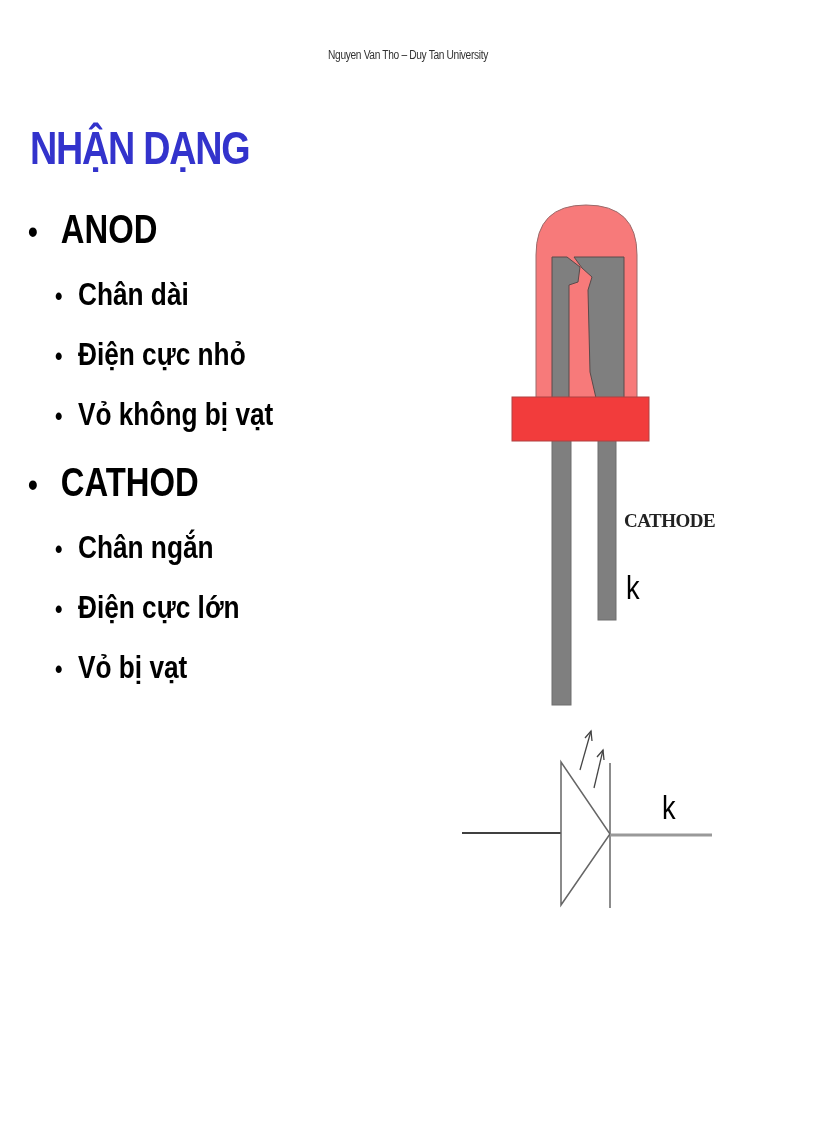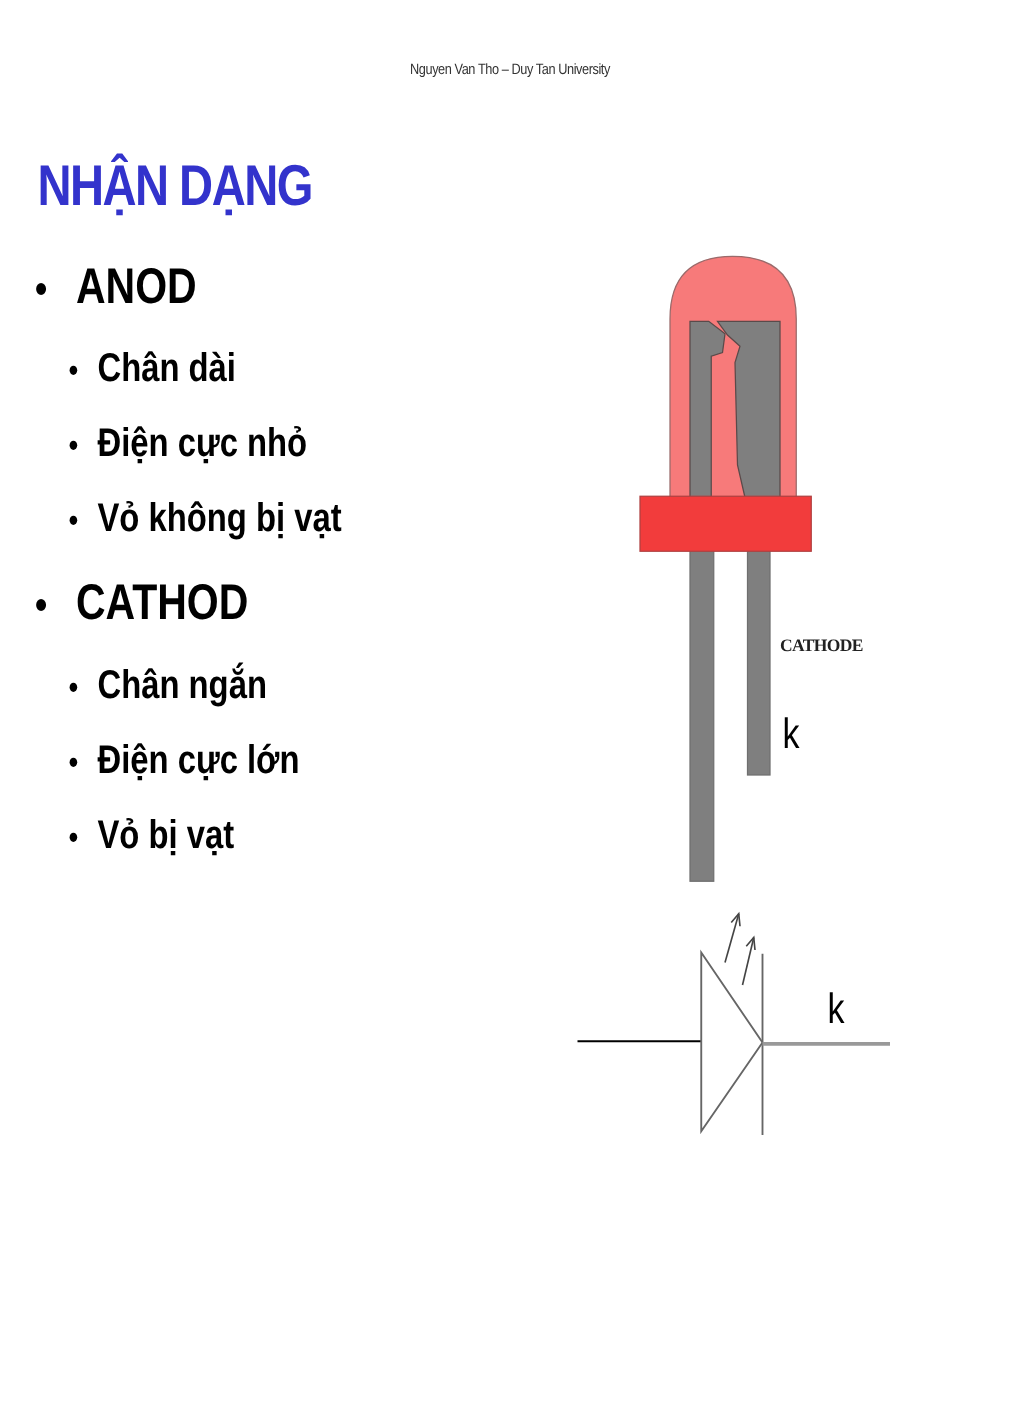--- a/index.html
+++ b/index.html
@@ -24,21 +24,21 @@
       transform: scaleX(0.82); transform-origin: left;
     }
     .l1 { font-size: 40px; line-height: 48px; }
     .l2 { font-size: 32px; line-height: 40px; }
     .bullet { display: inline-block; }
     .l1 .bullet { width: 40px; font-size: 34px; }
     .l2 .bullet { width: 28px; font-size: 26px; }
     .diagram { position: absolute; left: 0; top: 0; width: 816px; height: 1123px; pointer-events: none; }
     .cathode-label {
       position: absolute; left: 624px; top: 510px;
-      font-family: "Liberation Serif", serif; font-weight: bold; font-size: 14px;
+      font-family: "Liberation Serif", serif; font-weight: bold; font-size: 19px;
       color: #222; letter-spacing: -0.5px;
     }
     .k-label {
       position: absolute; font-family: "Liberation Sans", sans-serif;
       font-size: 34px; color: #000; transform: scaleX(0.8); transform-origin: left;
     }
   </style>
 </head>
 <body>
 

